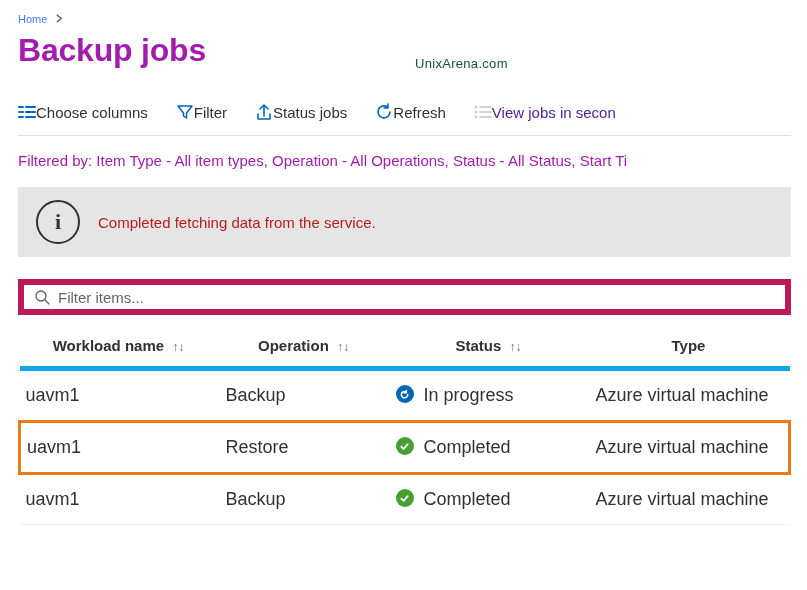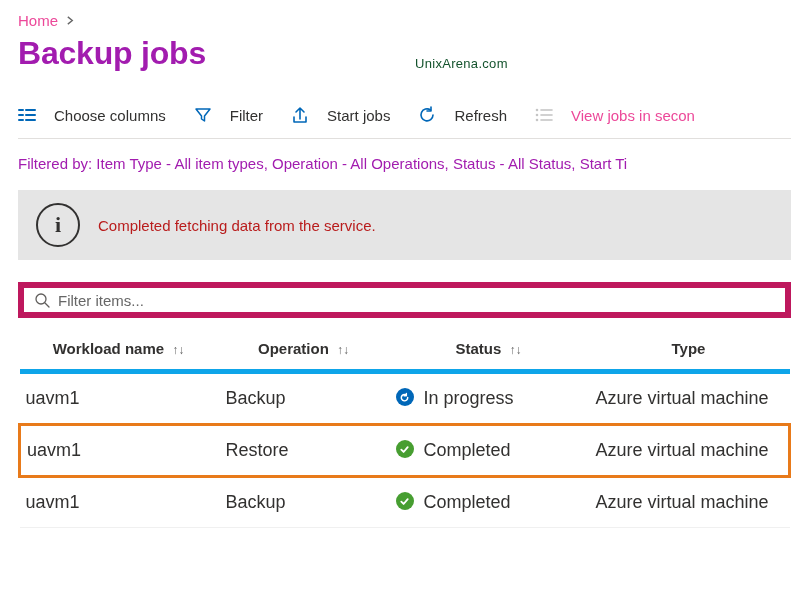--- a/index.html
+++ b/index.html
@@ -8,34 +8,34 @@
     font-size: 14px;
     color: #323130;
     background: #fff;
     width: 807px;
     overflow: hidden;
   }
   .page { padding: 12px 16px 0 18px; }
 
   
   .breadcrumb { display: flex; align-items: center; gap: 8px; margin-bottom: 4px; }
-  .breadcrumb a { color: #ec4899; text-decoration: none; font-size: 15px; }
+  .breadcrumb a { color: #3b82f6; text-decoration: none; font-size: 11px; }
   .breadcrumb .chev { color: #666; font-size: 12px; }
 
   
   h1 { font-size: 32px; font-weight: 600; margin: 6px 0 28px 0; color: #a21caf; letter-spacing: -0.2px; }
 
   
   .watermark { position: absolute; left: 415px; top: 56px; color: #14532d; font-size: 13px; letter-spacing: 0.3px; pointer-events: none; }
 
   
   .toolbar { display: flex; align-items: center; gap: 28px; padding: 6px 0 14px 0; border-bottom: 1px solid #e1dfdd; white-space: nowrap; }
-  .toolbar .tbtn { display: inline-flex; align-items: center; gap: 18px; color: #323130; font-size: 15px; cursor: pointer; }
+  .toolbar .tbtn { display: inline-flex; align-items: center; gap: 0; color: #323130; font-size: 15px; cursor: pointer; }
   .toolbar .tbtn svg { flex-shrink: 0; }
-  .toolbar .tbtn.disabled { color: #ec4899; }
+  .toolbar .tbtn.disabled { color: #4c1d95; }
   .toolbar .tbtn.disabled svg { stroke: #c2c2c2; fill: #c2c2c2; }
 
   
   .filter-summary { padding: 16px 0 18px 0; font-size: 15px; color: #a21caf; white-space: nowrap; overflow: hidden; }
 
   
   .banner { display: flex; align-items: center; background: #e5e5e5; height: 70px; margin-bottom: 22px; }
   .banner .iconbox { width: 80px; display:flex; align-items:center; justify-content:center; }
   .banner .iconbox span {
     display:inline-flex; align-items:center; justify-content:center;
@@ -108,21 +108,21 @@
       <svg width="18" height="18" viewBox="0 0 18 18">
         <path d="M2 3 L16 3 L10.5 10 L10.5 15 L7.5 13 L7.5 10 Z" stroke="#0067b8" stroke-width="1.5" fill="none" stroke-linejoin="round"></path>
       </svg>
       <span>Filter</span>
     </span>
 
     <span class="tbtn">
       <svg width="18" height="18" viewBox="0 0 18 18">
         <path d="M9 13 L9 2 M5 6 L9 2 L13 6 M3 11 L3 16 L15 16 L15 11" stroke="#0067b8" stroke-width="1.6" fill="none" stroke-linecap="round" stroke-linejoin="round"></path>
       </svg>
-      <span>Start jobs</span>
+      <span>Status jobs</span>
     </span>
 
     <span class="tbtn">
       <svg width="18" height="18" viewBox="0 0 18 18">
         <path d="M15 9 A6 6 0 1 1 12.5 4" stroke="#0067b8" stroke-width="1.6" fill="none" stroke-linecap="round"></path>
         <path d="M13 1 L13 5 L9 5" stroke="#0067b8" stroke-width="1.6" fill="none" stroke-linecap="round" stroke-linejoin="round"></path>
       </svg>
       <span>Refresh</span>
     </span>
 

